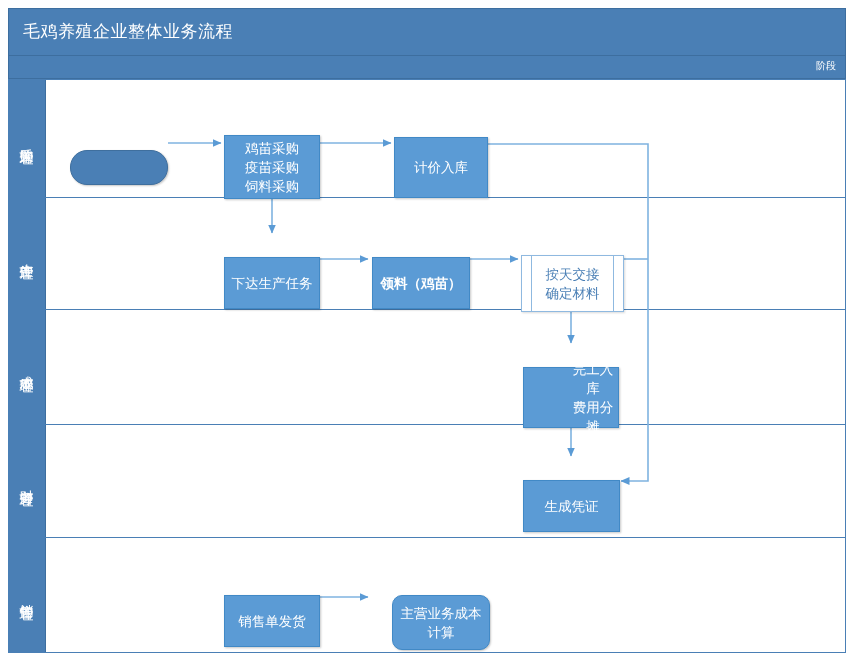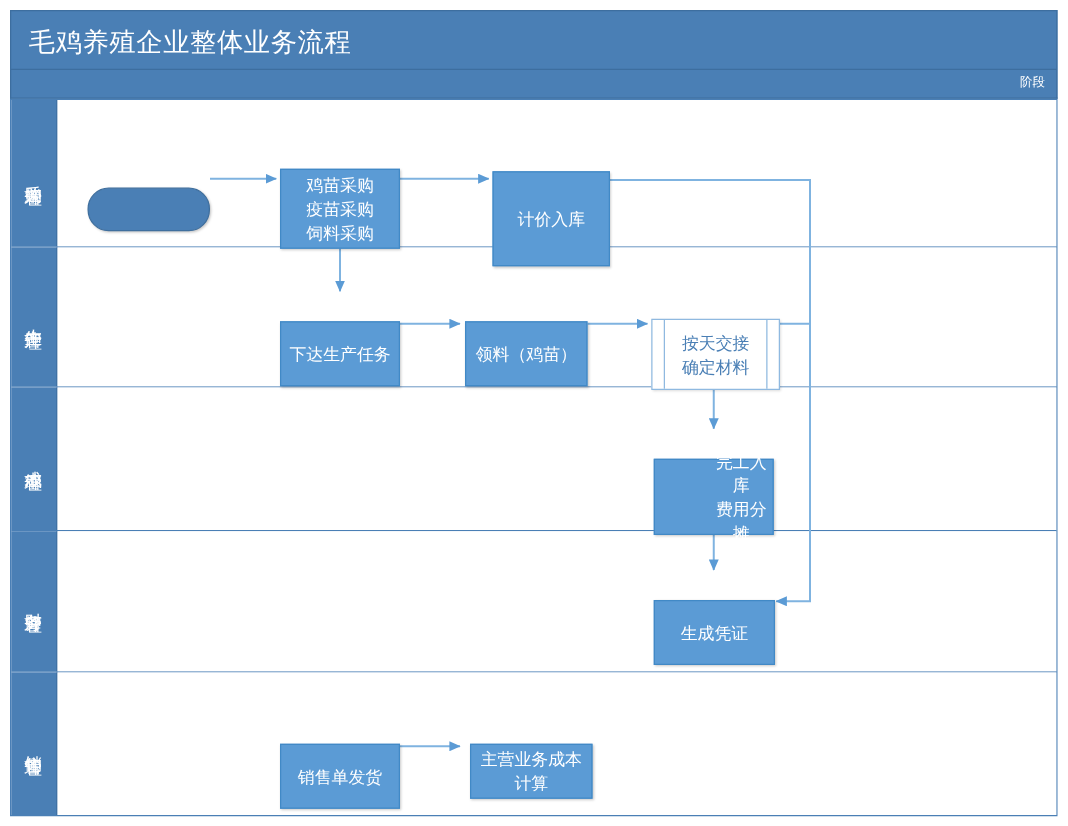--- a/index.html
+++ b/index.html
@@ -26,21 +26,21 @@
     width: 838px;
     height: 48px;
     background: #4a7fb5;
     border: 1px solid #3d6e9f;
     box-sizing: border-box;
   }
   .title-text {
     position: absolute;
     left: 14px;
     top: 11px;
-    font-size: 21px;
+    font-size: 17px;
     color: #ffffff;
     letter-spacing: 0.5px;
     white-space: nowrap;
   }
 
   
   .phase-band {
     position: absolute;
     left: 8px;
     top: 56px;
@@ -259,38 +259,38 @@
   </svg>
 
   <div class="shapes">
 
     <div class="node start" style="left:70px;top:126px;width:98px;height:35px;"></div>
 
     <div class="node" style="left:224px;top:111px;width:96px;height:64px;">鸡苗采购
 疫苗采购
 饲料采购</div>
 
-    <div class="node" style="left:394px;top:113px;width:94px;height:76px;">计价入库</div>
+    <div class="node" style="left:394px;top:113px;width:94px;height:61px;">计价入库</div>
 
     <div class="node" style="left:224px;top:233px;width:96px;height:52px;">下达生产任务</div>
 
-    <div class="node" style="left:372px;top:233px;width:98px;height:52px;">领料（鸡苗）</div>
+    <div class="node" style="left:372px;top:233px;width:98px;height:52px;font-weight:bold;">领料（鸡苗）</div>
 
     <div class="node predef" style="left:521px;top:231px;width:103px;height:57px;">
       <span class="predef-bar l"></span>
       <span class="predef-bar r"></span>
       <span>按天交接
 确定材料</span>
     </div>
 
     <div class="node" style="left:523px;top:343px;width:96px;height:61px;padding-left:44px;">完工入库
 费用分摊</div>
 
     <div class="node" style="left:523px;top:456px;width:97px;height:52px;">生成凭证</div>
 
     <div class="node" style="left:224px;top:571px;width:96px;height:52px;">销售单发货</div>
 
-    <div class="node" style="left:376px;top:571px;width:98px;height:44px;">主营业务成本
+    <div class="node" style="left:392px;top:571px;width:98px;height:55px;border-radius:10px;">主营业务成本
 计算</div>
 
   </div>
 
 </div>
 
 </body></html>

